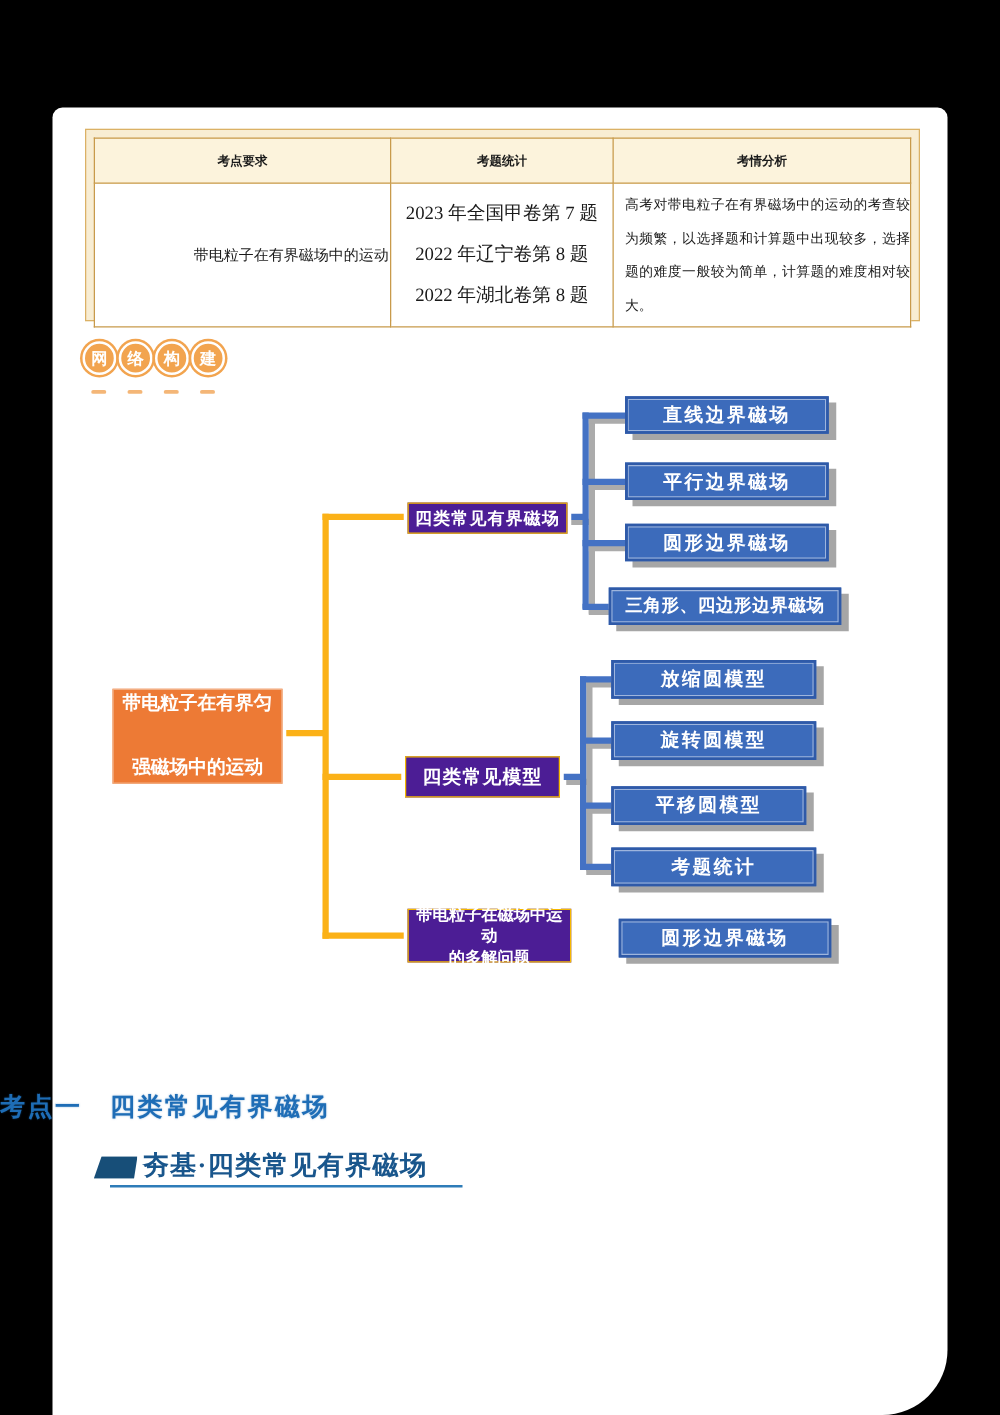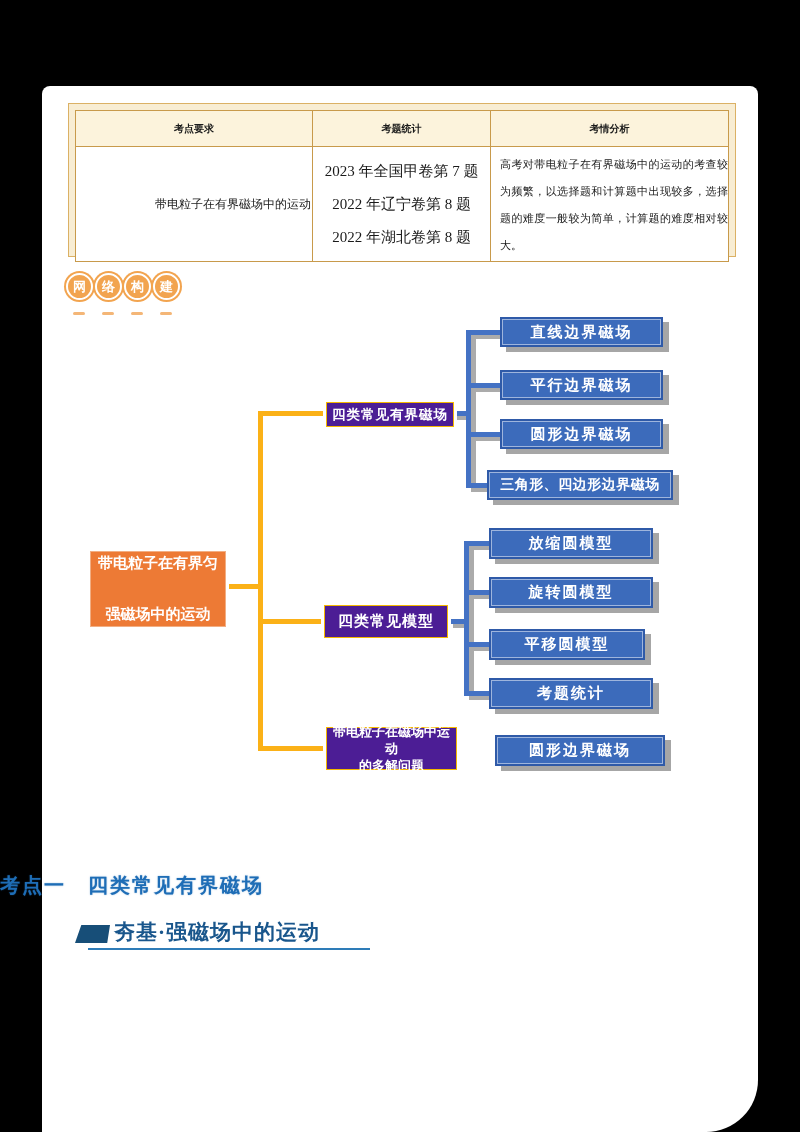--- a/index.html
+++ b/index.html
@@ -139,17 +139,17 @@
   <div class="abs blue-box" style="left:489px;top:577px;width:164px;height:31px">旋转圆模型</div>
   <div class="abs blue-box" style="left:489px;top:629px;width:156px;height:31px">平移圆模型</div>
   <div class="abs blue-box" style="left:489px;top:678px;width:164px;height:31px">考题统计</div>
 
   <div class="abs blue-box" style="left:495px;top:735px;width:170px;height:31px">圆形边界磁场</div>
 
   <div class="abs exam-title">考点一　四类常见有界磁场</div>
 
   <div class="abs foundation-band">
     <span class="foundation-flag"></span>
-    <span class="foundation-text">夯基·强磁场中的运动</span>
+    <span class="foundation-text">夯基·四类常见有界磁场</span>
     <span class="foundation-underline"></span>
   </div>
 
 </div>
 
 </body></html>

